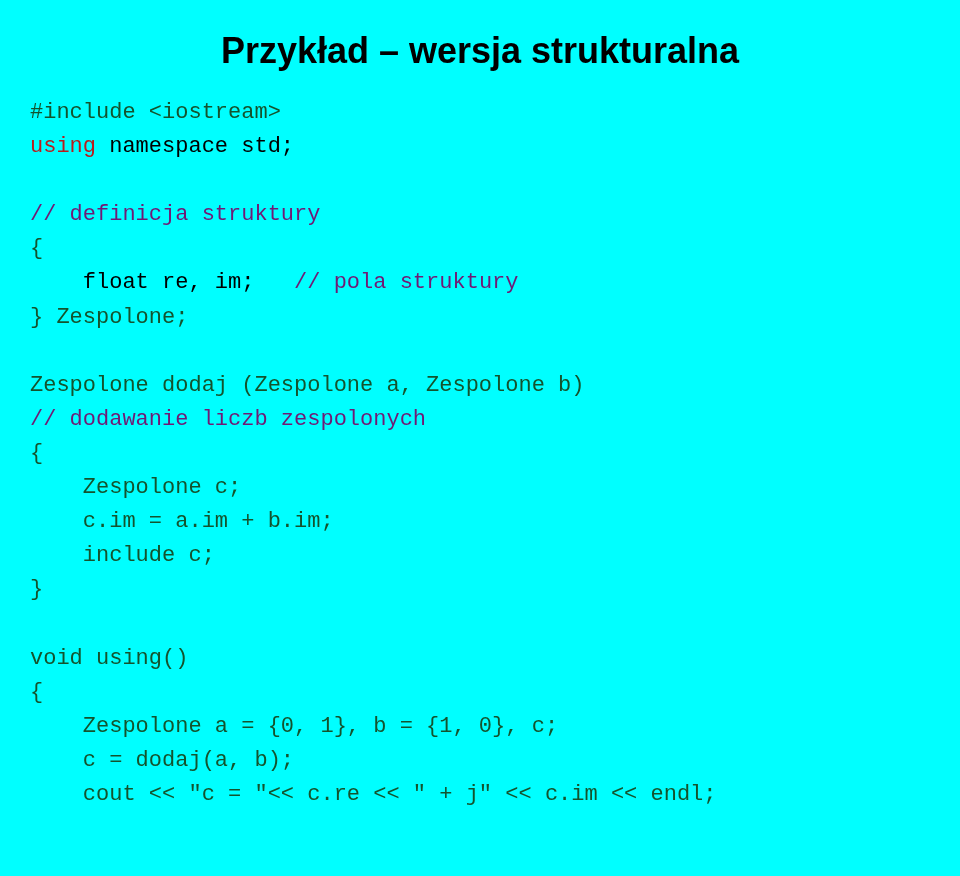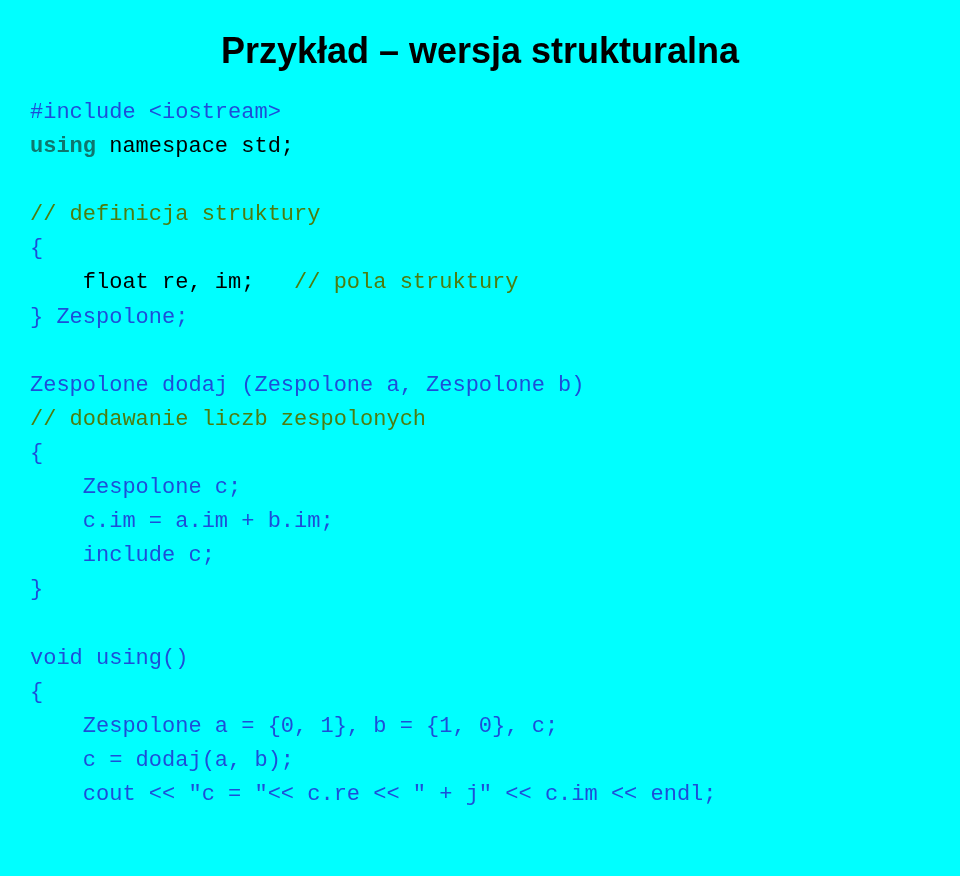--- a/index.html
+++ b/index.html
@@ -31,30 +31,30 @@
       line-height: 1.55;
       color: #000000;
     }
 
     .code-line {
       display: block;
       white-space: pre;
     }
 
     .keyword {
-      color: #0f766e;
-      font-weight: bold;
+      color: #b91c1c;
+      font-weight: normal;
     }
 
     .comment {
-      color: #4d7c0f;
+      color: #701a75;
     }
 
     .normal {
-      color: #1d4ed8;
+      color: #14532d;
     }
   </style>
 </head>
 <body>
 
 <h1 class="page-title">Przykład – wersja strukturalna</h1>
 
 <div class="code-block">
 
   <span class="code-line normal">#include &lt;iostream&gt;</span>

